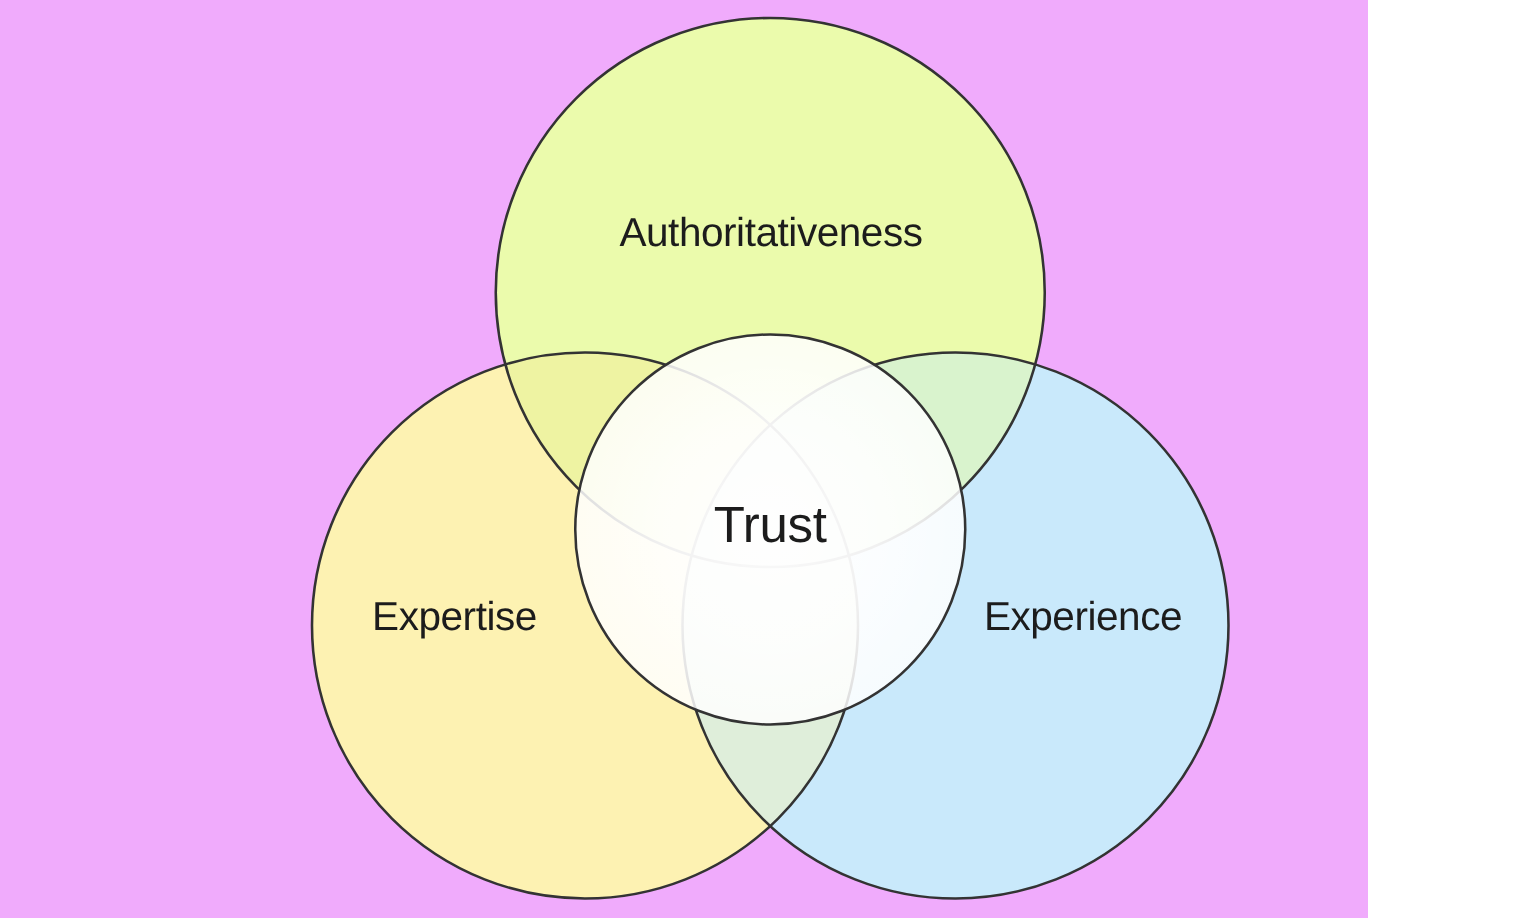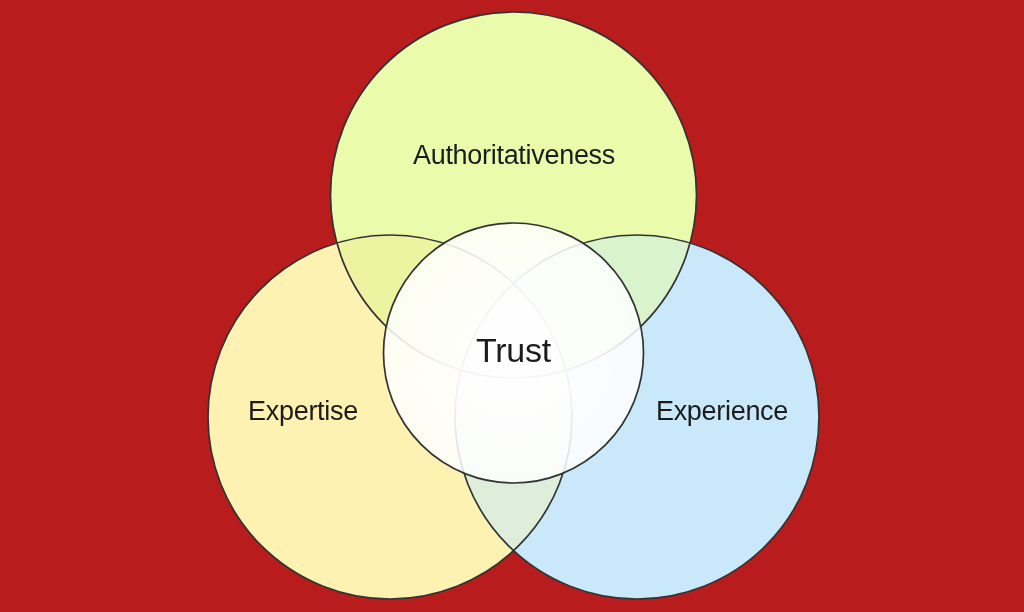--- a/index.html
+++ b/index.html
@@ -7,23 +7,23 @@
     margin: 0;
     padding: 0;
     width: 1024px;
     height: 612px;
     overflow: hidden;
     background: #ffffff;
     font-family: "Liberation Sans", sans-serif;
   }
   .stage {
     position: relative;
-    width: 1024px;
+    width: 912px;
     height: 612px;
-    background: #b91c1c;
+    background: #f0abfc;
   }
   svg { display: block; }
   text {
     text-anchor: middle;
     dominant-baseline: central;
     font-family: "Liberation Sans", sans-serif;
   }
   .circle-label {
     font-size: 27px;
     font-weight: 500;

